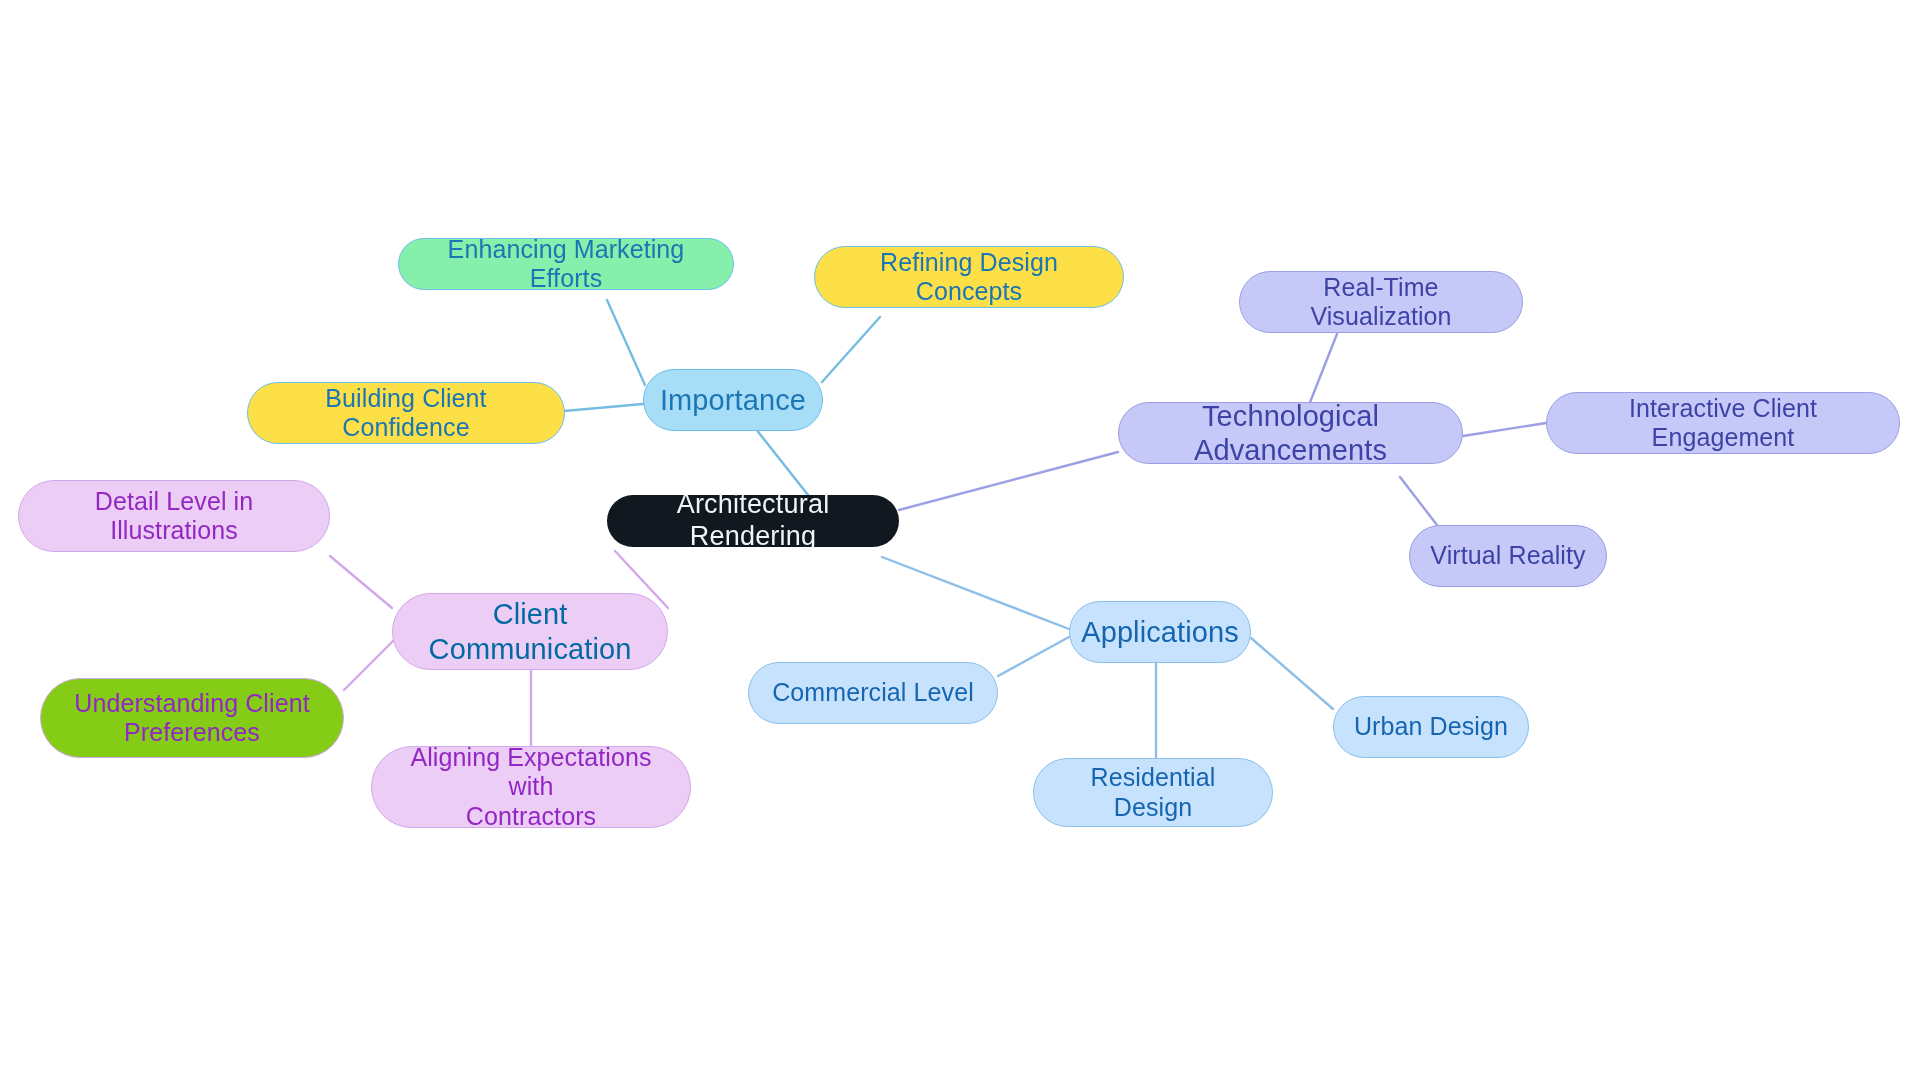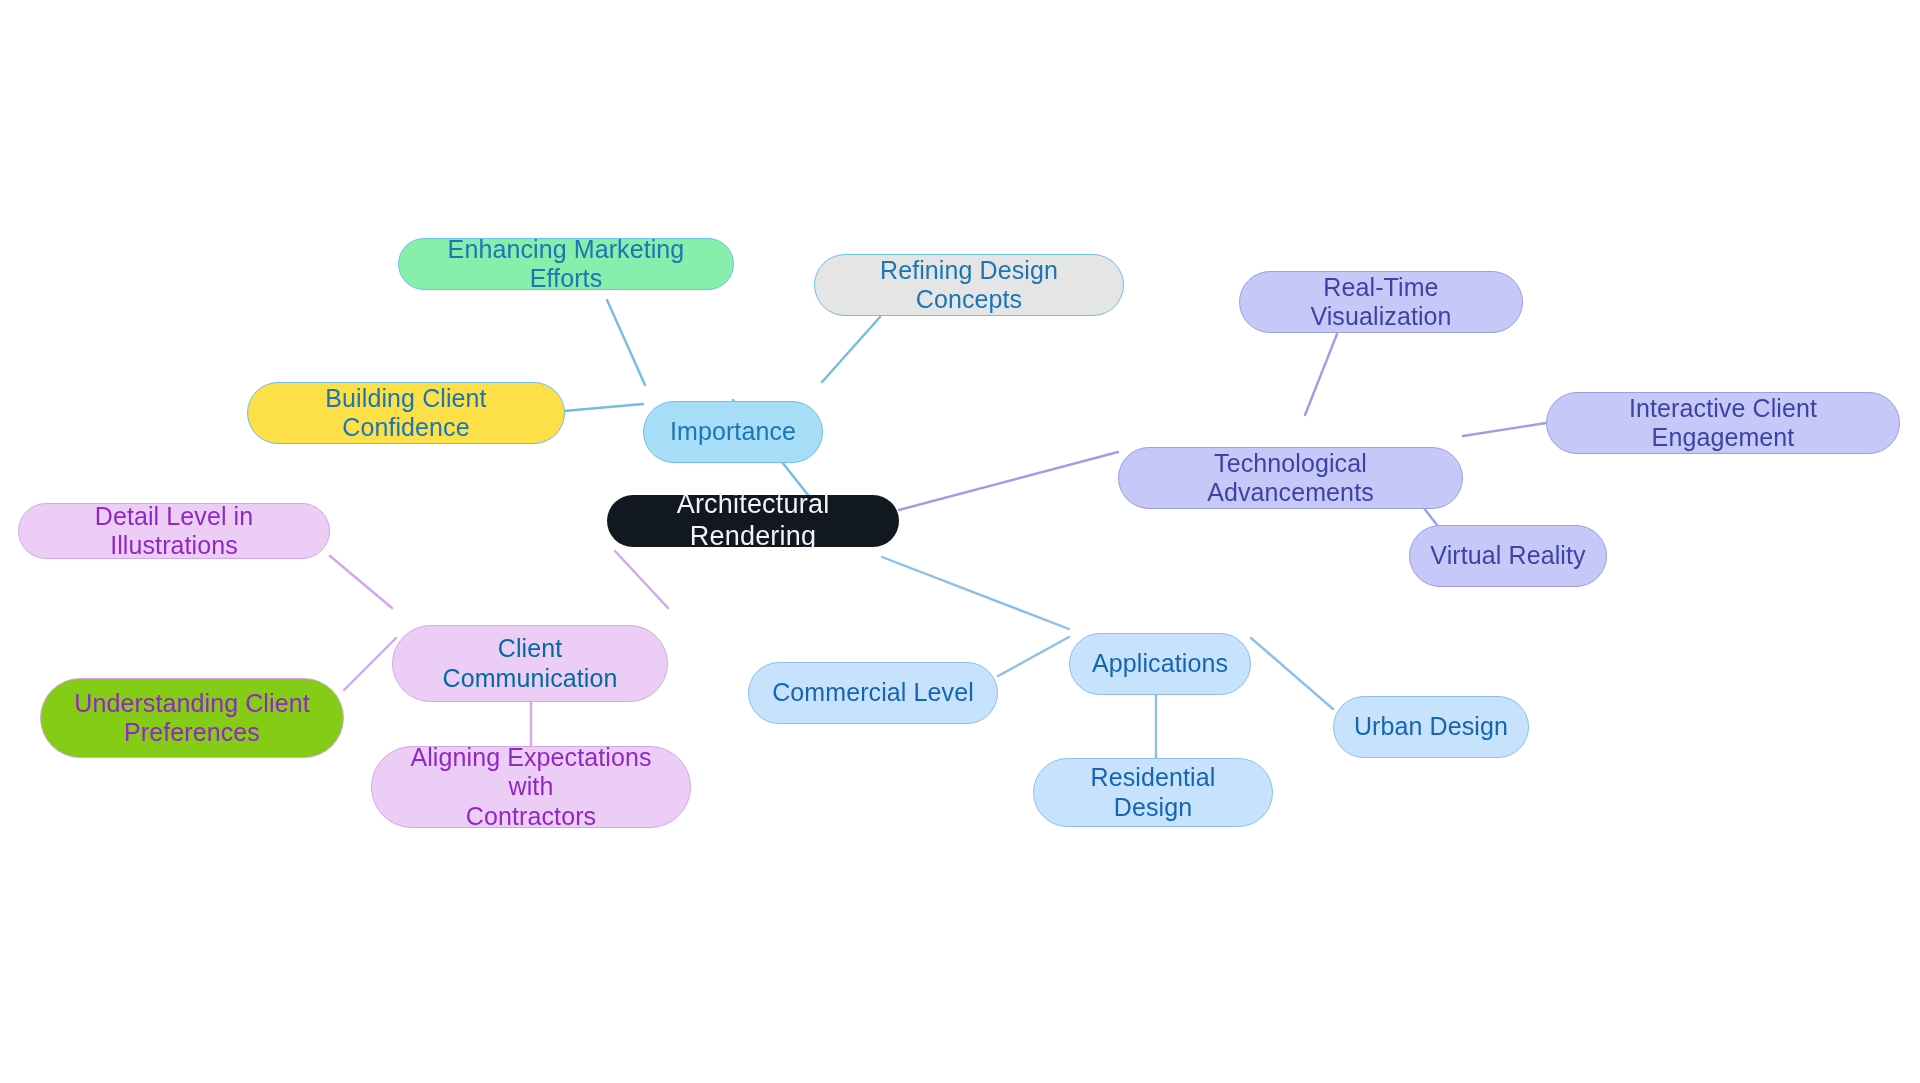--- a/index.html
+++ b/index.html
@@ -42,21 +42,21 @@
     padding: 0 14px;
     letter-spacing: 0.1px;
   }
   .node-root {
     border-radius: 34px;
     border-width: 0px;
     color: #f2f5f8;
     font-size: 27px;
     letter-spacing: 0.2px;
   }
-  .node-branch { font-size: 25px; margin-top: 32px; }
+  .node-branch { font-size: 29px; }
   .node-leaf { font-size: 25px; }
 </style>
 </head>
 <body>
 
 <div id="mindmap-canvas">
   <svg id="edge-layer" width="1920" height="1083" viewBox="0 0 1920 1083">
       <line x1="812" y1="500" x2="733" y2="400" stroke="#74bde0" stroke-width="2.4" stroke-linecap="round"></line>
       <line x1="645" y1="385" x2="607" y2="300" stroke="#74bde0" stroke-width="2.4" stroke-linecap="round"></line>
       <line x1="822" y1="382" x2="880" y2="317" stroke="#74bde0" stroke-width="2.4" stroke-linecap="round"></line>
@@ -71,30 +71,30 @@
       <line x1="1251" y1="638" x2="1333" y2="709" stroke="#8dbfe9" stroke-width="2.4" stroke-linecap="round"></line>
       <line x1="615" y1="551" x2="668" y2="608" stroke="#d4a6ea" stroke-width="2.4" stroke-linecap="round"></line>
       <line x1="392" y1="608" x2="330" y2="556" stroke="#d4a6ea" stroke-width="2.4" stroke-linecap="round"></line>
       <line x1="396" y1="638" x2="344" y2="690" stroke="#d4a6ea" stroke-width="2.4" stroke-linecap="round"></line>
       <line x1="531" y1="655" x2="531" y2="746" stroke="#d4a6ea" stroke-width="2.4" stroke-linecap="round"></line>
     </svg>
   <div id="node-layer">
       <div class="node node-root" style="background: rgb(17, 24, 32); color: rgb(242, 245, 248); left: 607px; top: 495px; width: 292px; height: 52px;">Architectural Rendering</div>
       <div class="node node-branch" style="background: rgb(168, 221, 247); border-color: rgb(108, 192, 234); color: rgb(26, 118, 180); left: 643px; top: 369px; width: 180px; height: 62px;">Importance</div>
       <div class="node node-leaf" style="background: #86efac; border-color: rgb(108, 192, 234); color: rgb(26, 118, 180); left: 398px; top: 238px; width: 336px; height: 52px;">Enhancing Marketing Efforts</div>
-      <div class="node node-leaf" style="background: #e5e5e5; border-color: rgb(108, 192, 234); color: rgb(26, 118, 180); left: 814px; top: 254px; width: 310px; height: 62px;">Refining Design Concepts</div>
+      <div class="node node-leaf" style="background: #fde047; border-color: rgb(108, 192, 234); color: rgb(26, 118, 180); left: 814px; top: 246px; width: 310px; height: 62px;">Refining Design Concepts</div>
       <div class="node node-leaf" style="background: #fde047; border-color: rgb(108, 192, 234); color: rgb(26, 118, 180); left: 247px; top: 382px; width: 318px; height: 62px;">Building Client Confidence</div>
-      <div class="node node-branch" style="background: rgb(198, 201, 247); border-color: rgb(155, 159, 227); color: rgb(61, 67, 166); left: 1118px; top: 415px; width: 345px; height: 62px;">Technological Advancements</div>
+      <div class="node node-branch" style="background: rgb(198, 201, 247); border-color: rgb(155, 159, 227); color: rgb(61, 67, 166); left: 1118px; top: 402px; width: 345px; height: 62px;">Technological Advancements</div>
       <div class="node node-leaf" style="background: rgb(198, 201, 247); border-color: rgb(155, 159, 227); color: rgb(61, 67, 166); left: 1239px; top: 271px; width: 284px; height: 62px;">Real-Time Visualization</div>
       <div class="node node-leaf" style="background: rgb(198, 201, 247); border-color: rgb(155, 159, 227); color: rgb(61, 67, 166); left: 1546px; top: 392px; width: 354px; height: 62px;">Interactive Client Engagement</div>
       <div class="node node-leaf" style="background: rgb(198, 201, 247); border-color: rgb(155, 159, 227); color: rgb(61, 67, 166); left: 1409px; top: 525px; width: 198px; height: 62px;">Virtual Reality</div>
       <div class="node node-branch" style="background: rgb(199, 226, 252); border-color: rgb(141, 191, 233); color: rgb(22, 101, 177); left: 1069px; top: 601px; width: 182px; height: 62px;">Applications</div>
       <div class="node node-leaf" style="background: rgb(199, 226, 252); border-color: rgb(141, 191, 233); color: rgb(22, 101, 177); left: 748px; top: 662px; width: 250px; height: 62px;">Commercial Level</div>
       <div class="node node-leaf" style="background: rgb(199, 226, 252); border-color: rgb(141, 191, 233); color: rgb(22, 101, 177); left: 1033px; top: 758px; width: 240px; height: 69px;">Residential Design</div>
       <div class="node node-leaf" style="background: rgb(199, 226, 252); border-color: rgb(141, 191, 233); color: rgb(22, 101, 177); left: 1333px; top: 696px; width: 196px; height: 62px;">Urban Design</div>
       <div class="node node-branch" style="background: rgb(235, 205, 246); border-color: rgb(212, 166, 234); color: #0369a1; left: 392px; top: 593px; width: 276px; height: 77px;">Client Communication</div>
-      <div class="node node-leaf" style="background: rgb(235, 205, 246); border-color: rgb(212, 166, 234); color: rgb(147, 39, 195); left: 18px; top: 503px; width: 312px; height: 56px;">Detail Level in Illustrations</div>
+      <div class="node node-leaf" style="background: rgb(235, 205, 246); border-color: rgb(212, 166, 234); color: rgb(147, 39, 195); left: 18px; top: 480px; width: 312px; height: 72px;">Detail Level in Illustrations</div>
       <div class="node node-leaf" style="background: #84cc16; border-color: rgb(212, 166, 234); color: rgb(147, 39, 195); left: 40px; top: 678px; width: 304px; height: 80px;">Understanding Client
 Preferences</div>
       <div class="node node-leaf" style="background: rgb(235, 205, 246); border-color: rgb(212, 166, 234); color: rgb(147, 39, 195); left: 371px; top: 746px; width: 320px; height: 82px;">Aligning Expectations with
 Contractors</div>
     </div>
 </div>
 
 </body></html>

